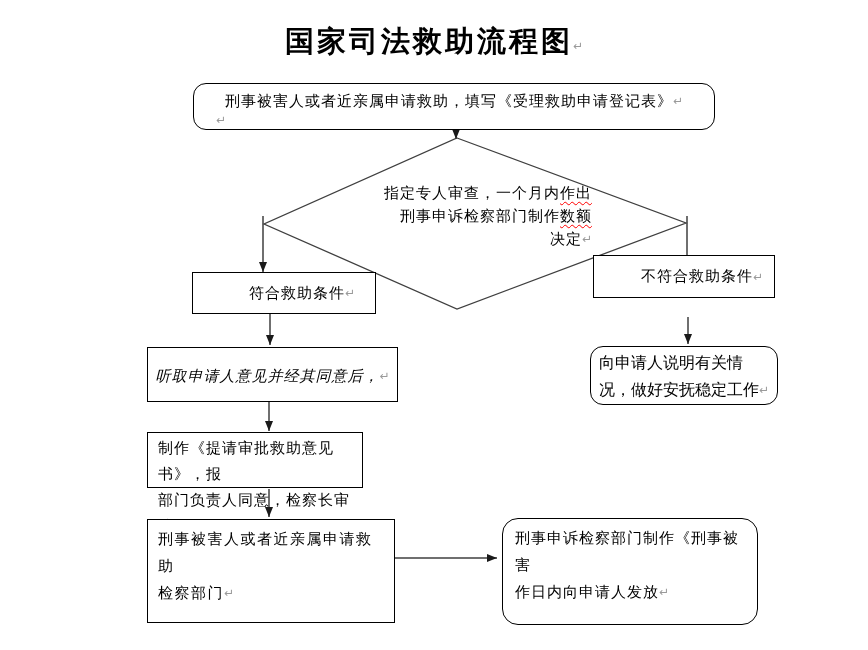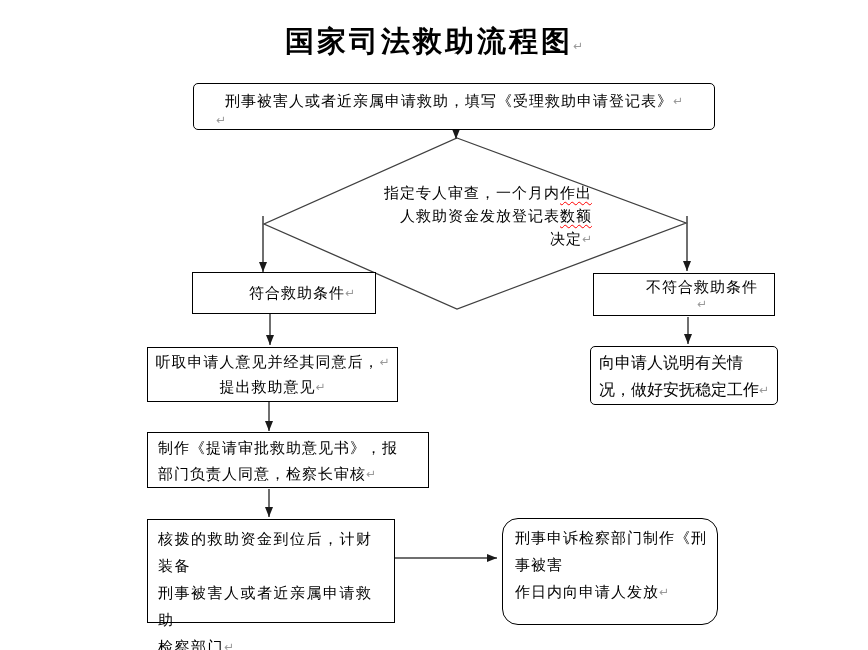--- a/index.html
+++ b/index.html
@@ -13,41 +13,41 @@
     font-size:29px;font-weight:bold;letter-spacing:3px;
   }
   .mark{
     color:#9a9a9a;font-weight:normal;letter-spacing:0;
     font-family:"DejaVu Sans",sans-serif;font-size:12px;vertical-align:1px;
   }
   .box{
     position:absolute;border:1px solid #000;background:#fff;box-sizing:border-box;
     font-size:15px;letter-spacing:1px;
   }
-  .rounded{border-radius:5px;}
+  .rounded{border-radius:13px;}
   .rounded-lg{border-radius:16px;}
   .center{display:flex;align-items:center;justify-content:center;padding-left:36px;}
   .start-box{left:193px;top:83px;width:522px;height:47px;text-align:center;padding-top:7px;line-height:20px;}
   .start-para-mark{position:absolute;left:22px;top:26px;}
   .decision-text{
     position:absolute;left:332px;top:182px;width:260px;text-align:right;
     font-size:15px;line-height:23px;letter-spacing:1px;
   }
   .sp-err{
     text-decoration-line:underline;text-decoration-style:wavy;
     text-decoration-color:#ff0000;text-decoration-thickness:1px;
     text-underline-offset:3px;text-decoration-skip-ink:none;
   }
   .eligible-box{left:192px;top:272px;width:184px;height:42px;}
-  .not-eligible-box{left:593px;top:273px;width:182px;height:43px;flex-direction:column;}
-  .listen-box{left:147px;top:347px;width:251px;height:55px;text-align:center;padding-top:2px;line-height:25px;}
-  .draft-box{left:147px;top:432px;width:282px;height:56px;padding:2px 12px 0 10px;line-height:26px;}
+  .not-eligible-box{left:593px;top:255px;width:182px;height:43px;}
+  .listen-box{left:147px;top:347px;width:251px;height:55px;text-align:center;padding-top:16px;line-height:25px;font-style:italic;}
+  .draft-box{left:147px;top:432px;width:216px;height:56px;padding:2px 12px 0 10px;line-height:26px;}
   .funds-box{left:147px;top:519px;width:248px;height:104px;padding:6px 6px 0 10px;line-height:27px;letter-spacing:1.5px;}
   .explain-box{left:590px;top:346px;width:188px;height:59px;padding:2px 4px 0 8px;font-size:16px;line-height:27px;letter-spacing:0;}
-  .disburse-box{left:502px;top:518px;width:216px;height:107px;padding:6px 6px 0 12px;line-height:27px;}
+  .disburse-box{left:502px;top:518px;width:256px;height:107px;padding:6px 6px 0 12px;line-height:27px;}
 </style>
 </head>
 <body>
 
 <div class="page">
 
   <svg class="connectors" viewBox="0 0 868 650" xmlns="http://www.w3.org/2000/svg">
     <defs>
       <marker id="ah" markerUnits="userSpaceOnUse" markerWidth="11" markerHeight="9" refX="10" refY="4" orient="auto">
         <path d="M0,0 L10,4 L0,8 Z" fill="#1a1a1a"></path>
@@ -66,46 +66,44 @@
 
   <div class="title"><span>国家司法救助流程图</span><span class="mark">↵</span></div>
 
   <div class="box rounded start-box">
     <span>刑事被害人或者近亲属申请救助，填写《受理救助申请登记表》</span><span class="mark">↵</span>
     <span class="mark start-para-mark">↵</span>
   </div>
 
   <div class="decision-text">
     <div><span>指定专人审查，一个月内</span><span class="sp-err">作出</span></div>
-    <div><span>人救助资金发放登记表</span><span class="sp-err">数额</span></div>
+    <div><span>刑事申诉检察部门制作</span><span class="sp-err">数额</span></div>
     <div><span>决定</span><span class="mark">↵</span></div>
   </div>
 
   <div class="box center eligible-box">
     <span>符合救助条件</span>
       <span class="mark">↵</span>
   </div>
 
   <div class="box center not-eligible-box">
     <span>不符合救助条件</span>
       <span class="mark">↵</span>
   </div>
 
   <div class="box listen-box">
     <div><span>听取申请人意见并经其同意后，</span><span class="mark">↵</span></div>
-    <div><span>提出救助意见</span><span class="mark">↵</span></div>
   </div>
 
   <div class="box draft-box">
     <div>制作《提请审批救助意见书》，报</div>
     <div><span>部门负责人同意，检察长审核</span><span class="mark">↵</span></div>
   </div>
 
   <div class="box funds-box">
-    <div>核拨的救助资金到位后，计财装备</div>
     <div>刑事被害人或者近亲属申请救助</div>
     <div><span>检察部门</span><span class="mark">↵</span></div>
   </div>
 
   <div class="box rounded explain-box">
     <div>向申请人说明有关情</div>
     <div><span>况，做好安抚稳定工作</span><span class="mark">↵</span></div>
   </div>
 
   <div class="box rounded-lg disburse-box">

